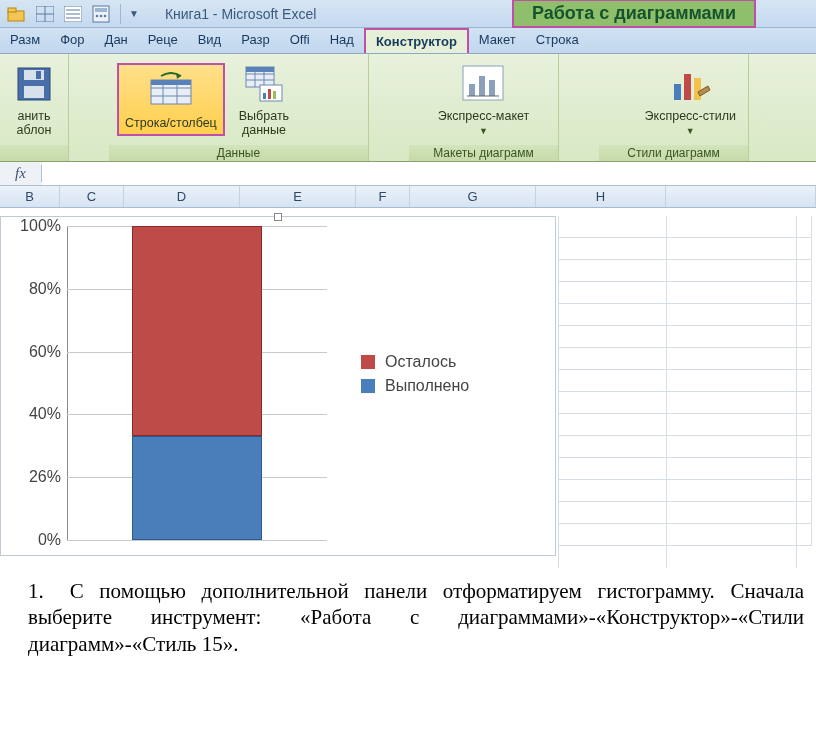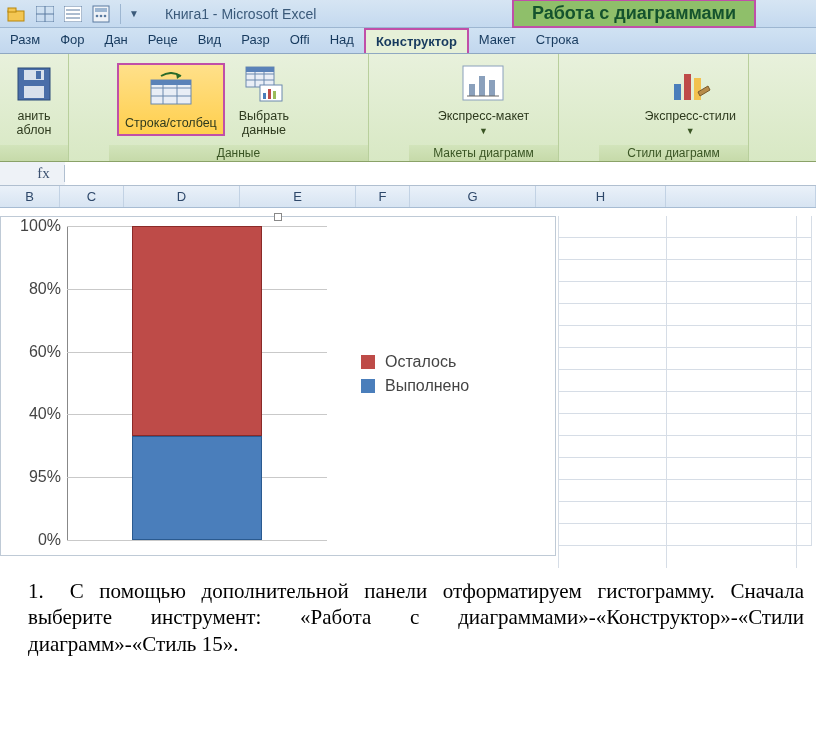--- a/index.html
+++ b/index.html
@@ -77,23 +77,23 @@
     background:linear-gradient(#ffe08a,#ffcf4d);
     border:2px solid #c04fa8;
     padding:4px 6px;
   }
   .drop-arrow{font-size:9px;color:#3a5524;}
   .formula-bar {
     display:flex; align-items:center; height:24px;
     background:#eef2f7; border-bottom:1px solid #b0bfd0;
   }
   .fx {
-    width:42px; text-align:center; 
+    width:42px; text-align:center; font-style:italic;
     border-right:1px solid #b0bfd0; color:#3b5170;
-    font-family:"Times New Roman",serif; font-size:15px;margin-left:23px;
+    font-family:"Times New Roman",serif; font-size:15px;
   }
   .fx-input { flex:1; height:100%; border:none; background:#fff; padding:0 6px; font-size:13px;}
   .col-headers {
     display:flex; height:22px;
     background:linear-gradient(#eaf1f9,#d7e4f2);
     border-bottom:1px solid #a7bcd3; color:#2e486a;
     font-size:13px;
   }
   .col-headers .ch {
     border-right:1px solid #c2d2e4;
@@ -334,21 +334,21 @@
       <div class="yaxis-line"></div>
       <div class="xaxis-line"></div>
 
       <div class="hgrid" style="bottom:0%"></div>
       <div class="hgrid" style="bottom:20%"></div>
       <div class="hgrid" style="bottom:40%"></div>
       <div class="hgrid" style="bottom:60%"></div>
       <div class="hgrid" style="bottom:80%"></div>
       <div class="hgrid" style="bottom:100%"></div>
       <span class="ytick" style="bottom:-8px">0%</span>
-      <span class="ytick" style="bottom:calc(20% - 8px)">95%</span>
+      <span class="ytick" style="bottom:calc(20% - 8px)">26%</span>
       <span class="ytick" style="bottom:calc(40% - 8px)">40%</span>
       <span class="ytick" style="bottom:calc(60% - 8px)">60%</span>
       <span class="ytick" style="bottom:calc(80% - 8px)">80%</span>
       <span class="ytick" style="bottom:calc(100% - 8px)">100%</span>
 
       <div class="bar-stack" style="left:65px">
         <div class="seg" id="seg-top" style="height: 210.38px; background: rgb(190, 75, 72); border: 1px solid rgb(138, 42, 40);"></div>
         <div class="seg" id="seg-bot" style="height: 103.62px; background: rgb(74, 126, 187); border: 1px solid rgb(42, 90, 144);"></div>
       </div>
     </div>

